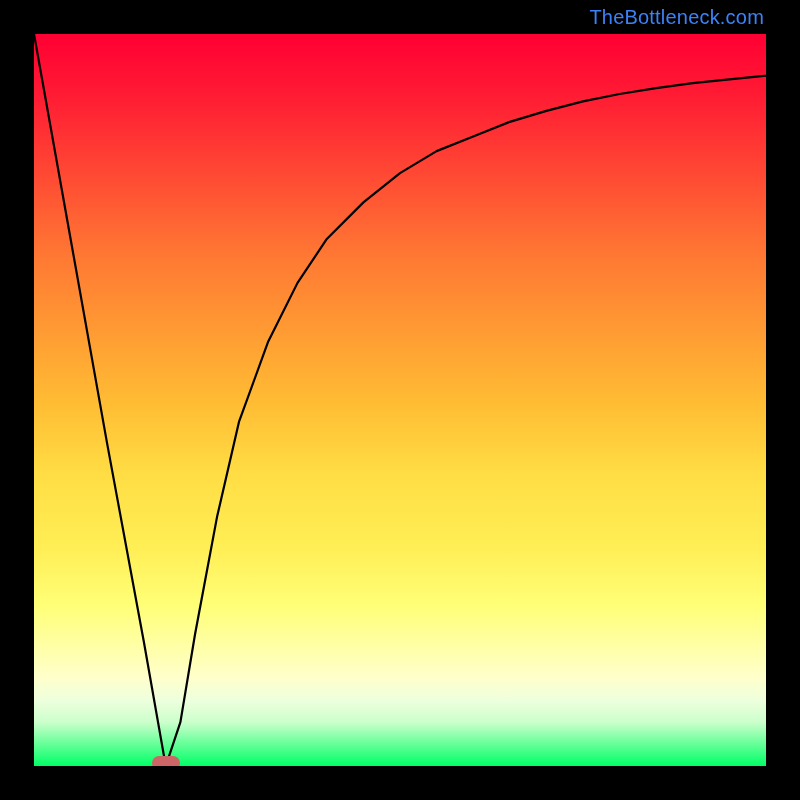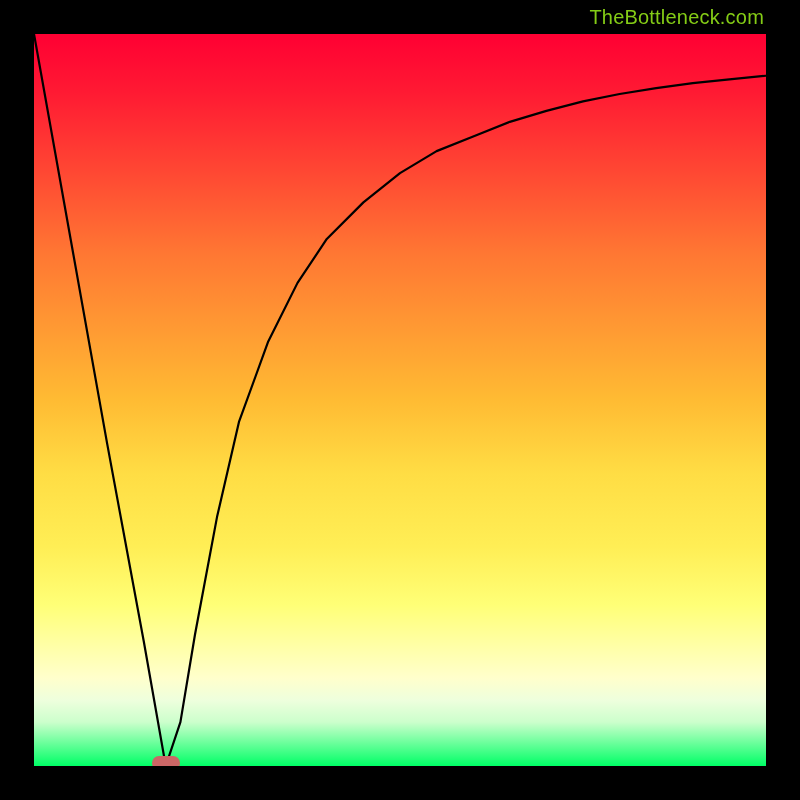--- a/index.html
+++ b/index.html
@@ -45,21 +45,21 @@
       #eeffdd 91%,
       #ccffcc 94%,
       #66ff99 97%,
       #00ff66 100%
     );
   }
   .attribution {
     position: absolute;
     top: 6px;
     right: 36px;
-    color: #84cc16;
+    color: #3b82f6;
     font-size: 20px;
     font-weight: 500;
     letter-spacing: 0.2px;
   }
   svg.curve {
     position: absolute;
     inset: 0;
     width: 100%;
     height: 100%;
   }

